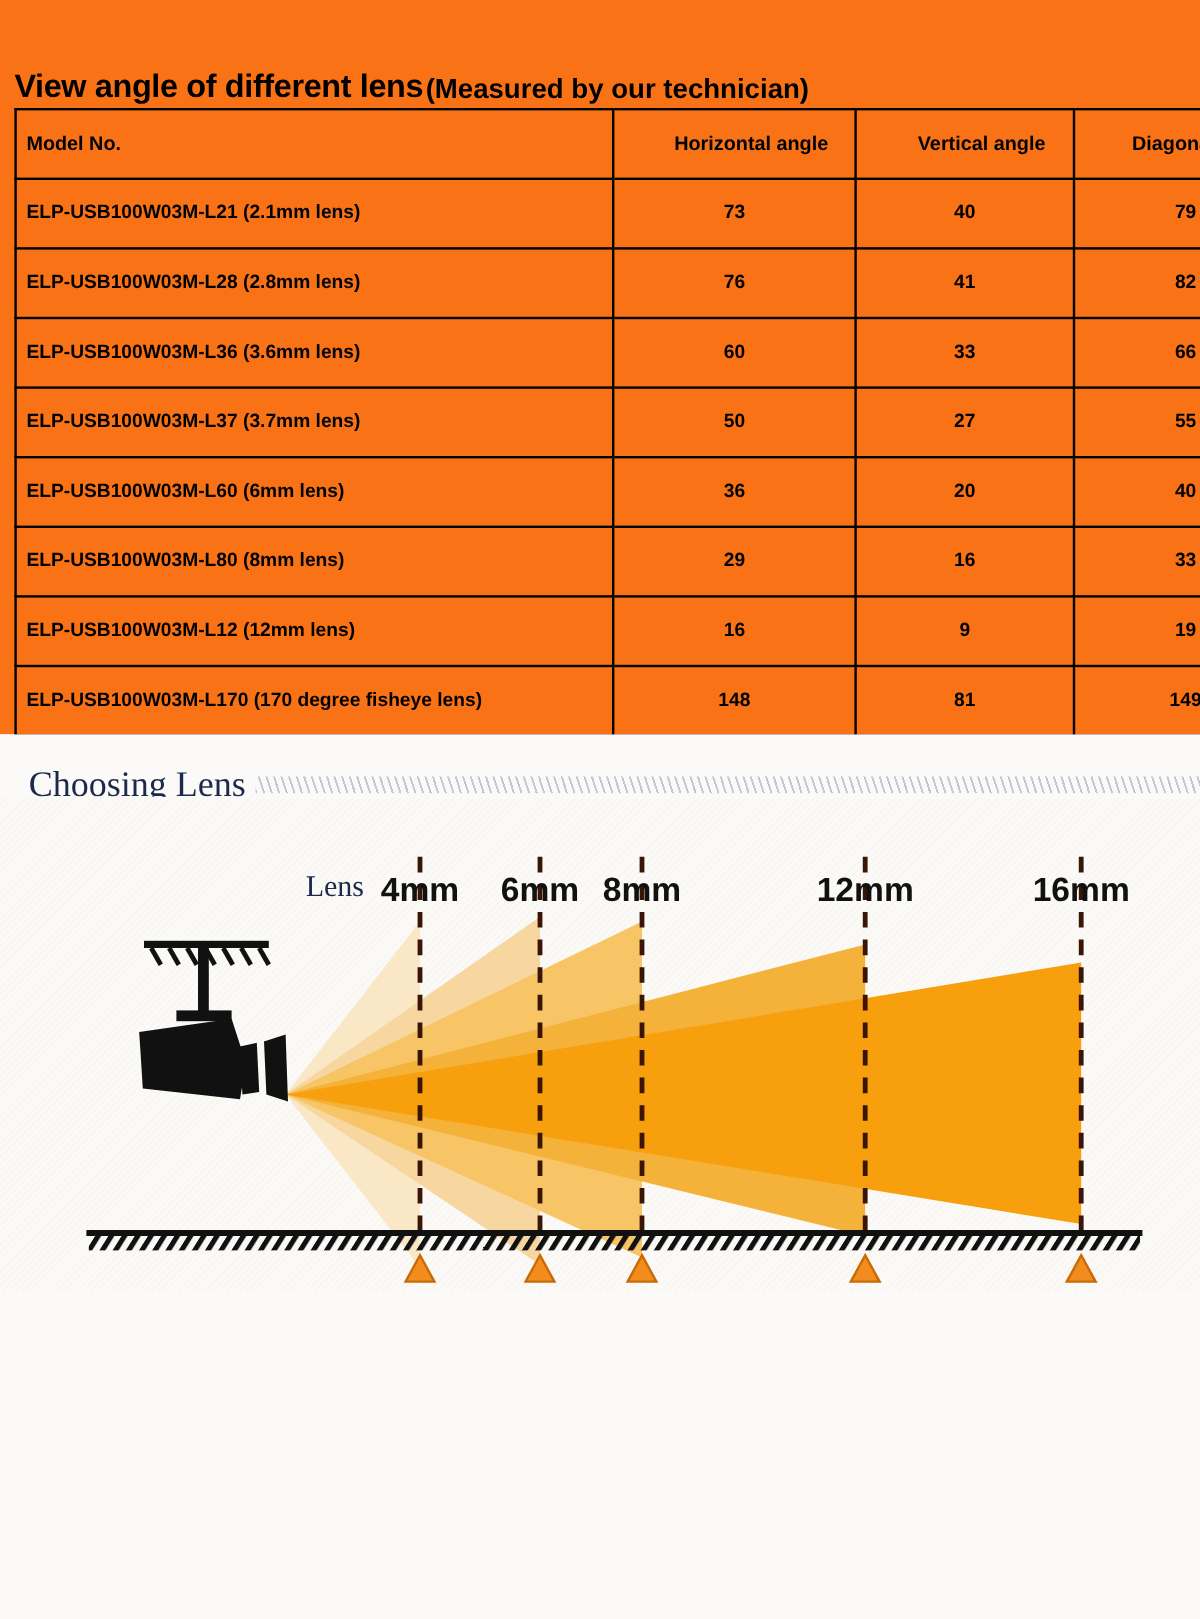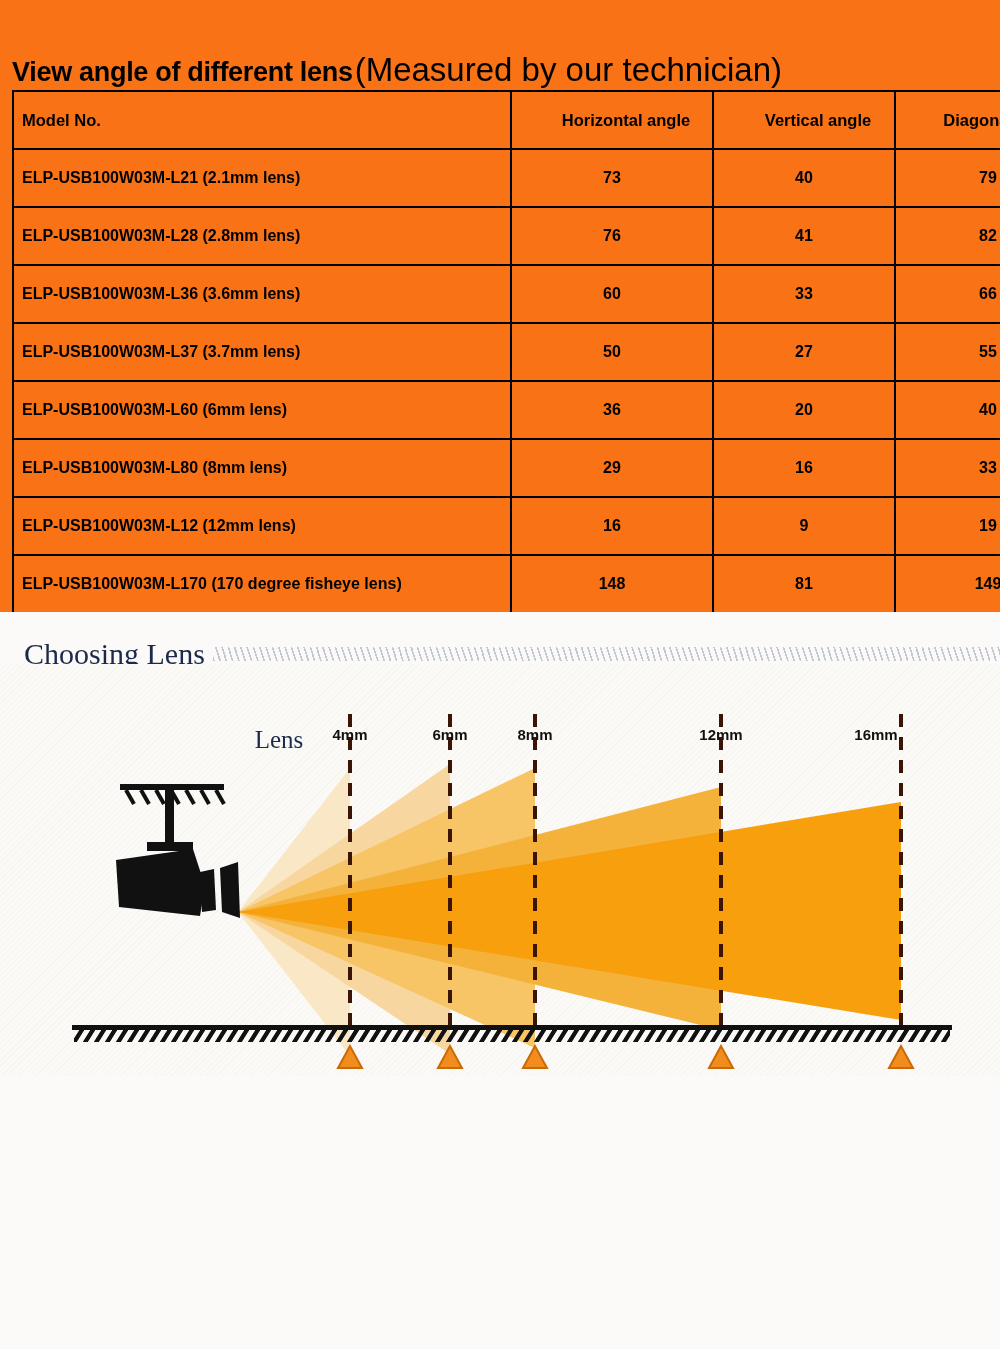--- a/index.html
+++ b/index.html
@@ -18,21 +18,21 @@
   }
   #title-row{
     position:absolute;left:12px;top:46px;width:970px;height:40px;
     display:flex;align-items:flex-end;
   }
   #title-main{
     font-size:27px;font-weight:bold;color:#000;letter-spacing:-0.3px;
     line-height:1;
   }
   #title-sub{
-    font-size:33px;font-weight:normal;color:#000;line-height:1;
+    font-size:23px;font-weight:bold;color:#000;line-height:1;
     margin-left:2px;
   }
 
   table.spec{
     position:absolute;left:12px;top:90px;
     width:970px;
     border-collapse:collapse;
     table-layout:fixed;
   }
   table.spec td, table.spec th{
@@ -79,21 +79,21 @@
     position:absolute;left:0;top:52px;width:1000px;height:412px;
     background:
       repeating-linear-gradient(135deg, rgba(200,200,195,.10) 0 1px, rgba(0,0,0,0) 1px 4px),
       #fbfaf7;
   }
   #beam-svg{position:absolute;left:0;top:0;}
 
   
   .lens-tick-label{
     position:absolute;top:62px;
-    font-size:15px;font-weight:bold;color:#111;
+    font-size:28px;font-weight:bold;color:#111;
     transform:translateX(-50%);
     white-space:nowrap;
   }
   #lens-word{
     position:absolute;top:62px;left:279px;
     font-family:"Liberation Serif", serif;
     font-size:25px;color:#1b2a4a;
     transform:translateX(-50%);
   }
 </style>
@@ -246,17 +246,17 @@
         <polygon points="220,204 238,198 240,254 222,248" fill="#111"></polygon>
       </g>
     </svg>
 
     <div id="lens-word">Lens</div>
     <div id="lens-tick-labels">
         <div class="lens-tick-label" style="left: 350px;">4mm</div>
         <div class="lens-tick-label" style="left: 450px;">6mm</div>
         <div class="lens-tick-label" style="left: 535px;">8mm</div>
         <div class="lens-tick-label" style="left: 721px;">12mm</div>
-        <div class="lens-tick-label" style="left: 876px; text-align: right;">16mm</div>
+        <div class="lens-tick-label" style="left: 901px; text-align: right;">16mm</div>
       </div>
   </div>
 
 </div>
 
 </body></html>

